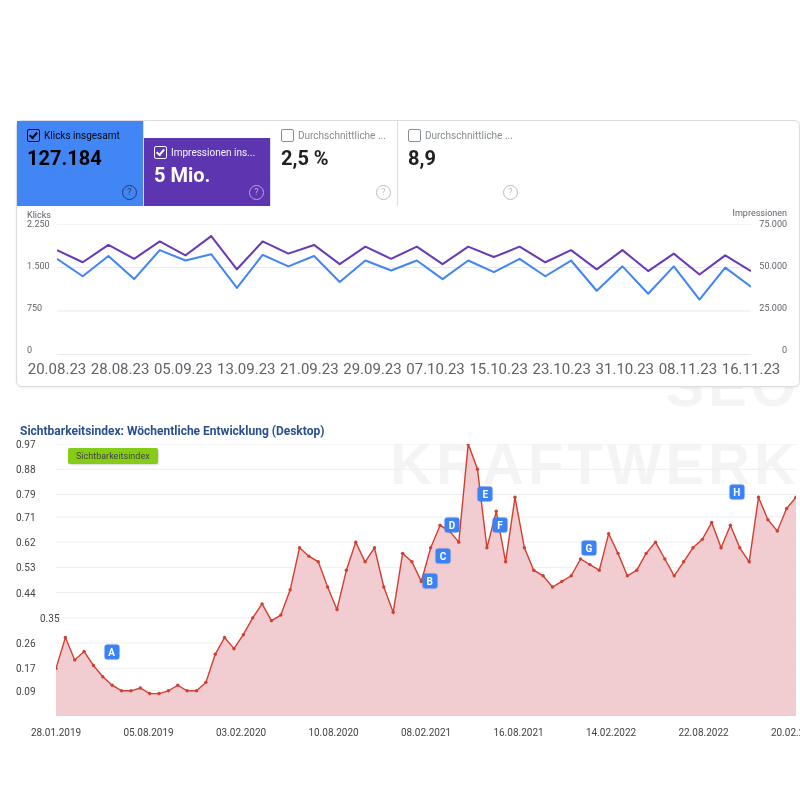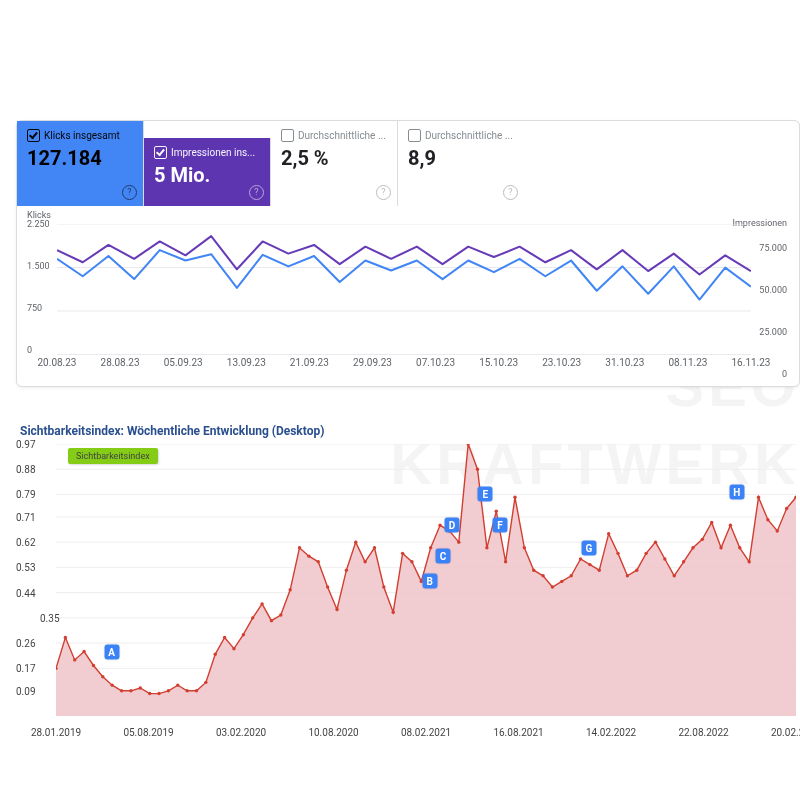--- a/index.html
+++ b/index.html
@@ -73,25 +73,25 @@
   .card.white .chk { border-color: var(--light-text); }
   .card.white .value { color:#202124; }
   .card.white .q { color: var(--light-text); }
 
   .gsc-chart {
     position: relative;
     height: 170px;
     padding: 6px 8px 4px 8px;
   }
   .gsc-axlabel-left  { position:absolute; left:10px;  top:4px;  font-size:9px; color:var(--grey-text); }
-  .gsc-axlabel-right { position:absolute; right:12px; top:12px;  font-size:9px; color:var(--grey-text); }
+  .gsc-axlabel-right { position:absolute; right:12px; top:2px;  font-size:9px; color:var(--grey-text); }
   .gsc-svg { position:absolute; left:40px; right:48px; top:18px; bottom:22px; }
   .ytick-l { position:absolute; left:10px; font-size:9px; color:var(--grey-text); transform:translateY(-50%); }
-  .ytick-r { position:absolute; right:12px; font-size:9px; color:var(--grey-text); transform:translateY(-50%); text-align:right;margin-top:24px; }
-  .xtick   { position:absolute; bottom:18px; font-size:10px; color:var(--grey-text); transform:translateX(-50%); white-space:nowrap; }
+  .ytick-r { position:absolute; right:12px; font-size:9px; color:var(--grey-text); transform:translateY(-50%); text-align:right; }
+  .xtick   { position:absolute; bottom:8px; font-size:15px; color:var(--grey-text); transform:translateX(-50%); white-space:nowrap; }
   .gridline { stroke:#e8eaed; stroke-width:1; }
   .gsc-line { fill:none; stroke-width:2; stroke-linejoin:round; }
 
   
   .sv-panel {
     position:absolute;
     left:16px; right:0px; top:424px;
   }
   .sv-title { font-size:12px; font-weight:700; color:#2a4f8f; margin:0 0 4px 4px; }
   .sv-plot {

